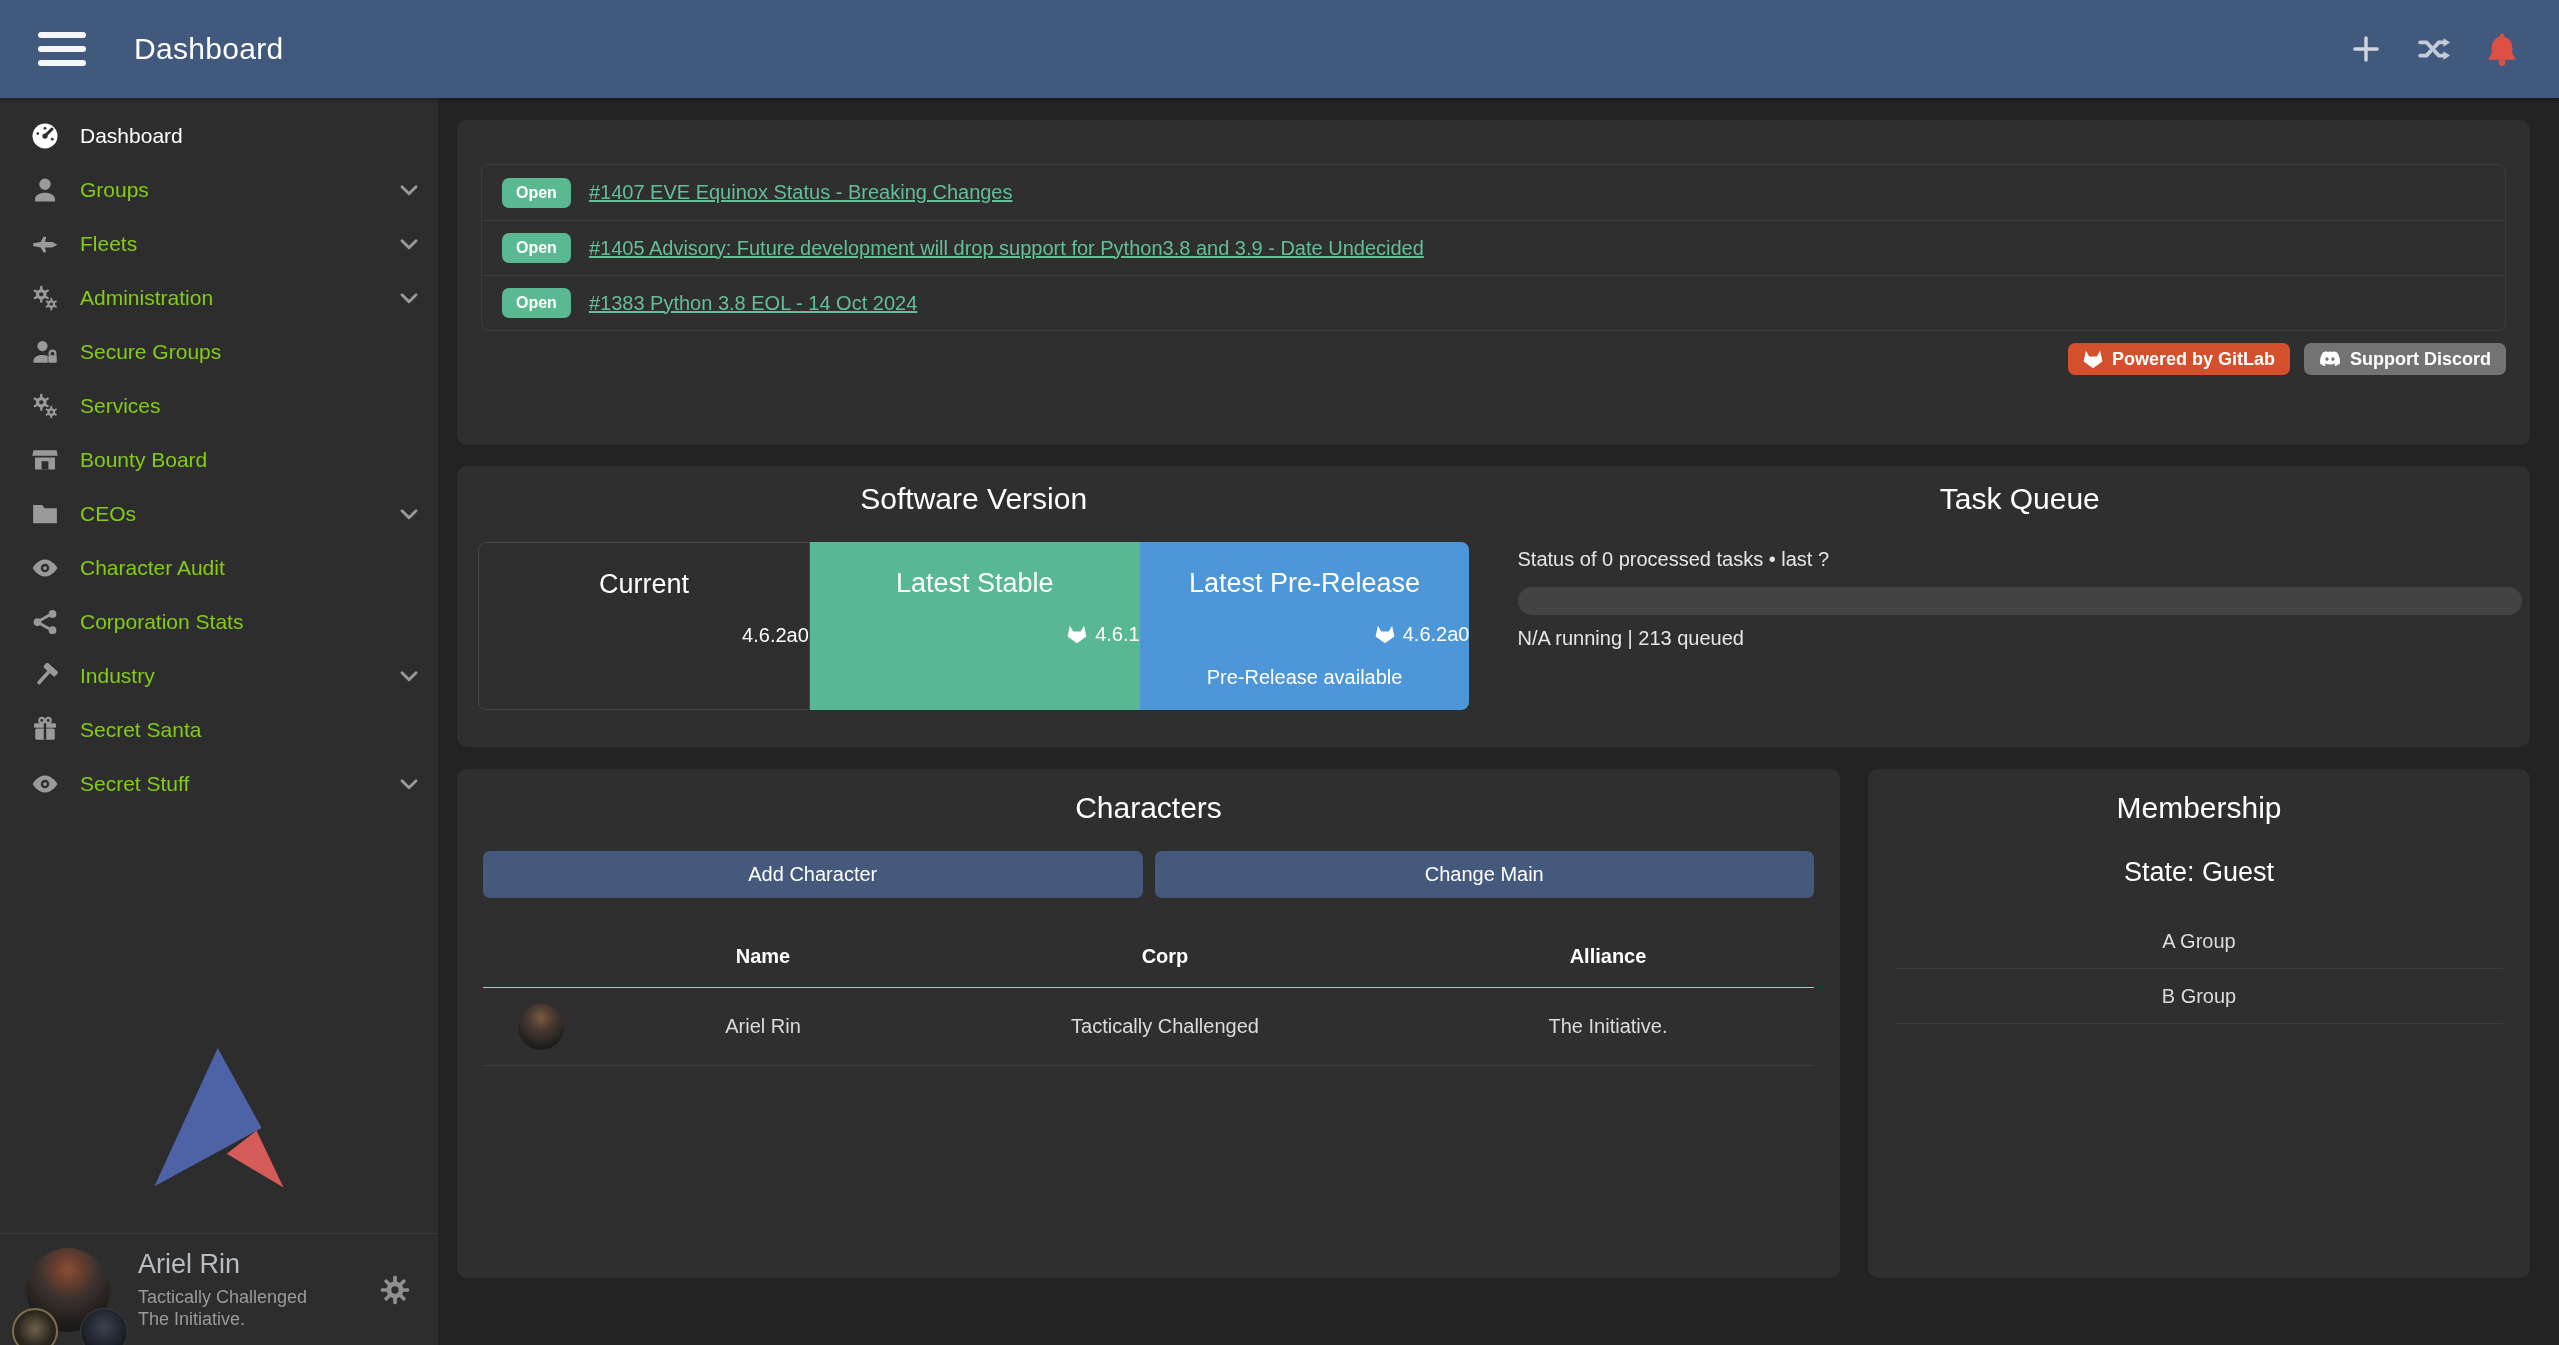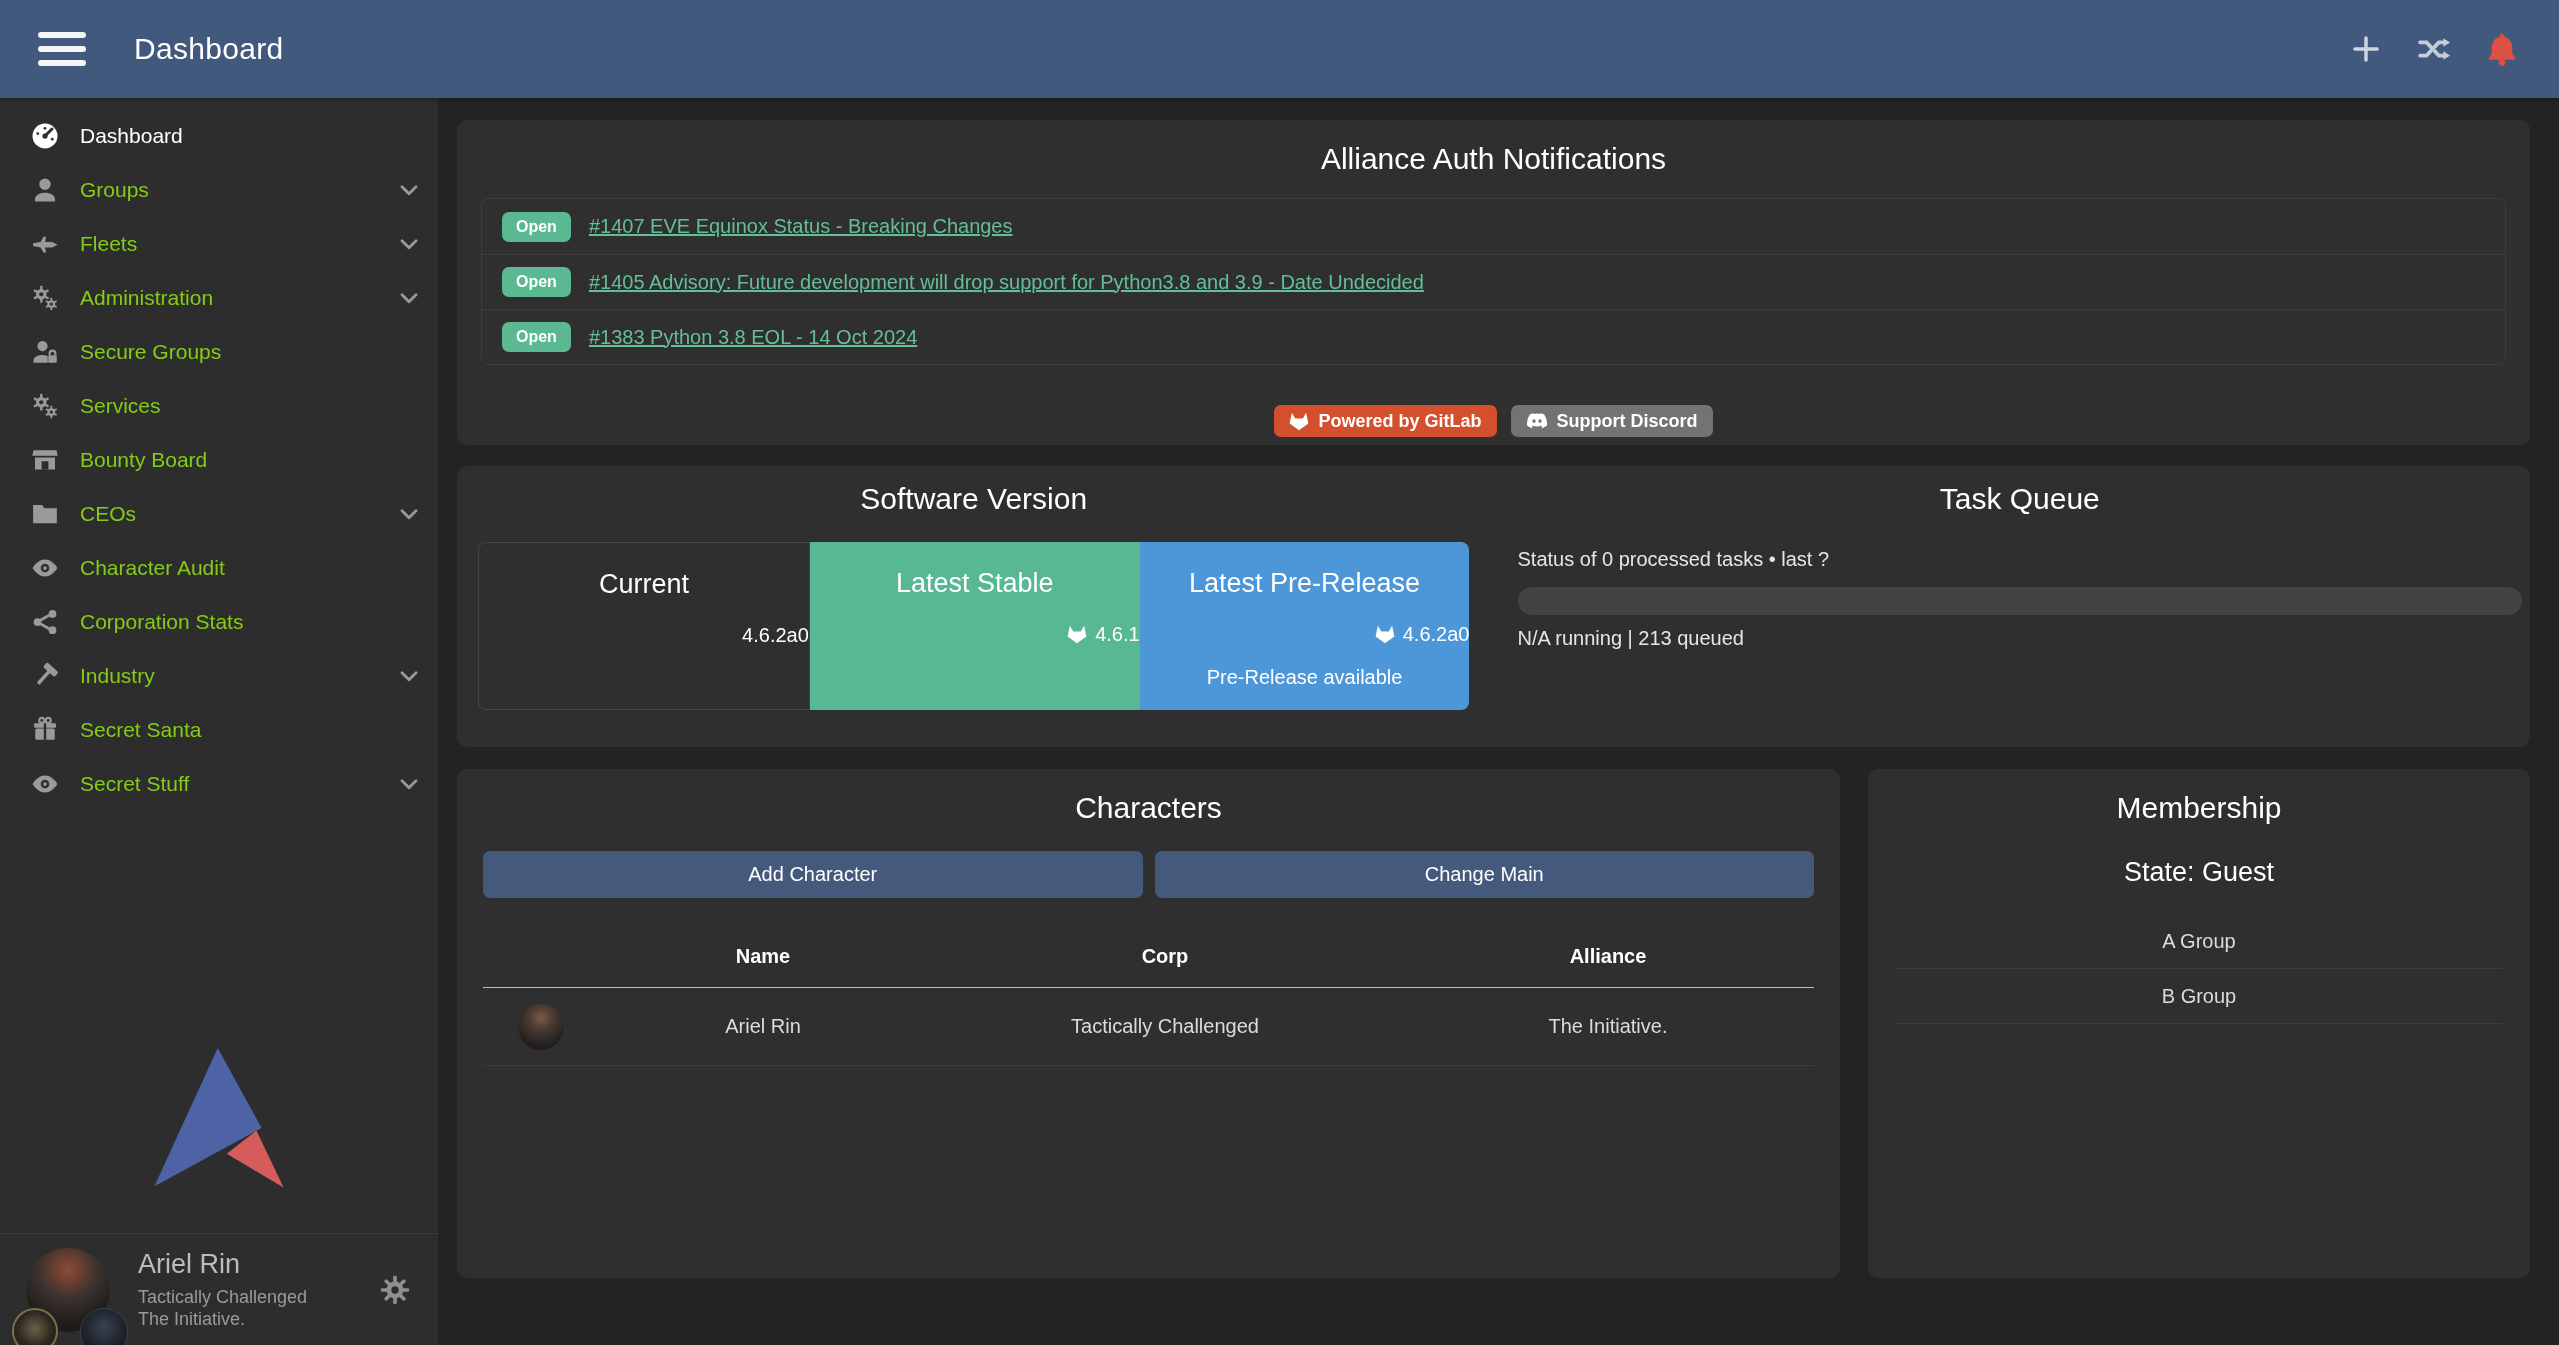--- a/index.html
+++ b/index.html
@@ -48,21 +48,21 @@
   .panel-title { text-align:center; color:#ffffff; font-size:30px; font-weight:500; }
 
   
   .p-notif { left:19px; top:22px; width:2073px; height:325px; padding:22px 24px; }
   .notif-box { margin-top:22px; border:1px solid #3d3d3d; border-radius:8px; overflow:hidden; }
   .notif-row { height:55px; display:flex; align-items:center; padding:0 20px; }
   .notif-row + .notif-row { border-top:1px solid #3d3d3d; }
   .pill-open { background:#5ab991; color:#fff; font-weight:bold; font-size:16px;
                padding:6px 14px; border-radius:7px; margin-right:18px; }
   .notif-link { color:#64be96; font-size:20px; text-decoration:underline; cursor:pointer; }
-  .notif-badges { display:flex; justify-content:center; gap:14px; margin-top:40px; }
+  .notif-badges { display:flex; justify-content:flex-end; gap:14px; margin-top:12px; }
   .ext-badge { display:flex; align-items:center; gap:9px; color:#fff; font-weight:bold;
                font-size:18px; padding:6px 15px; border-radius:7px; height:32px; cursor:pointer; }
   .b-gitlab { background:#d4502c; }
   .b-discord { background:#737373; }
 
   
   .p-vers { left:19px; top:368px; width:2073px; height:281px; display:flex; }
   .vers-half { width:50%; padding:16px 24px 0 21px; }
   .task-half { width:50%; padding:16px 8px 0 24px; }
   .cards { display:flex; margin-top:26px; height:168px; }
@@ -323,21 +323,20 @@
           <circle cx="12" cy="12" r="6"></circle>
         </g>
         <circle cx="12" cy="12" r="2.6" fill="#2d2d2d"></circle>
       </svg>
     </div>
   </aside>
 
   <main class="main">
 
     <section class="panel p-notif">
-      <div class="panel-title">Alliance Auth Notifications</div>
       <div class="notif-box">
         <div class="notif-row">
           <span class="pill-open">Open</span>
           <a class="notif-link">#1407 EVE Equinox Status - Breaking Changes</a>
         </div>
         <div class="notif-row">
           <span class="pill-open">Open</span>
           <a class="notif-link">#1405 Advisory: Future development will drop support for Python3.8 and 3.9 - Date Undecided</a>
         </div>
         <div class="notif-row">

